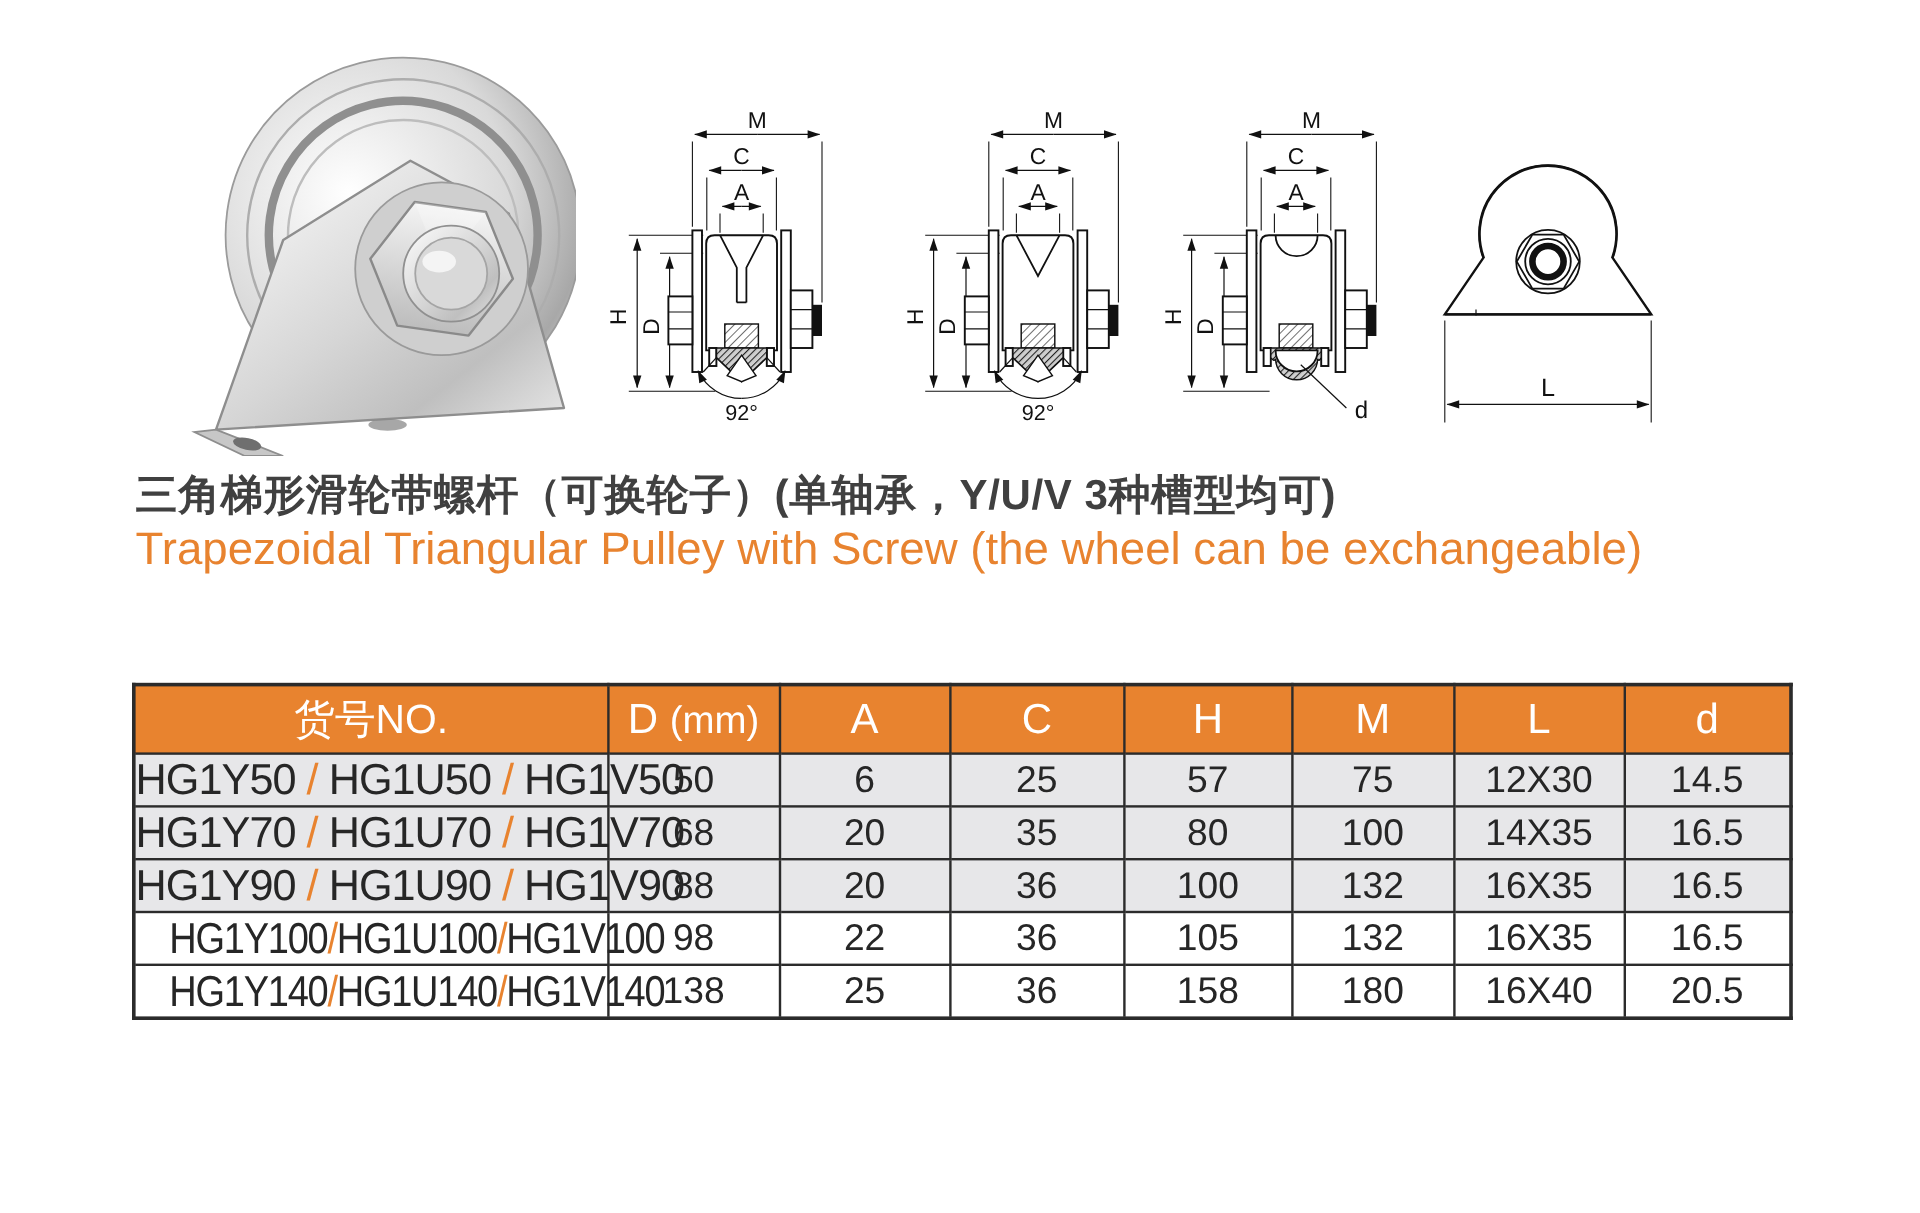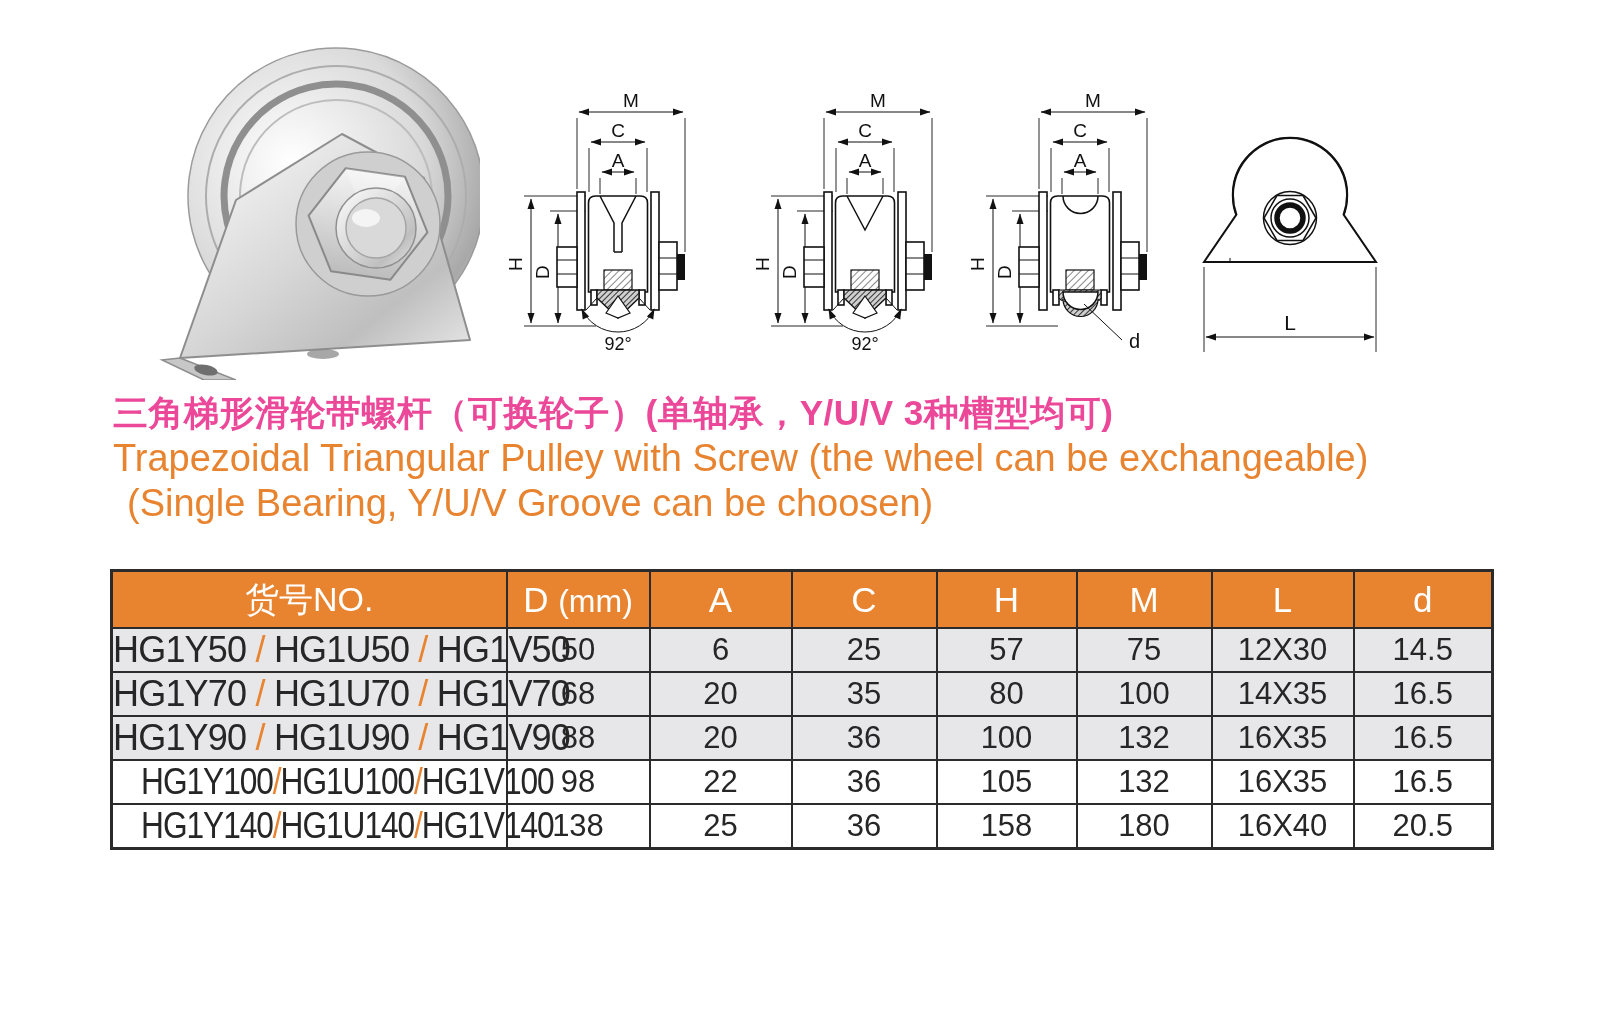--- a/index.html
+++ b/index.html
@@ -2,21 +2,21 @@
 <html><head>
 <meta charset="utf-8">
 <style>
   html,body{margin:0;padding:0;background:#fff;}
   .page{position:relative;width:1600px;height:1011px;background:#ffffff;
         font-family:"Liberation Sans",sans-serif;overflow:hidden;}
   .abs{position:absolute;}
 
   
   .title-block{left:113px;top:390px;width:1420px;}
-  .title-cn{color:#ec4899;font-size:35px;font-weight:600;line-height:46px;letter-spacing:.5px;}
+  .title-cn{color:#404040;font-size:35px;font-weight:600;line-height:46px;letter-spacing:.5px;}
   .title-en{color:#E8832F;font-size:38px;line-height:45px;font-weight:400;}
   .title-en.indent{padding-left:14px;}
 
   
   .tbl-wrap{left:110px;top:569px;border-radius:27px;}
   table.spec{border-collapse:collapse;table-layout:fixed;width:1381px;border:3px solid #2b2b2b;background:#fff;}
   .spec th{background:#E8832F;color:#ffffff;font-weight:400;font-size:35px;height:55px;
            border:2px solid #2b2b2b;text-align:center;padding:0;}
   .spec th.first{font-size:34px;}
   .spec th .unit{font-size:32px;}
@@ -215,21 +215,20 @@
       <line x1="176" y1="137" x2="176" y2="222" stroke-width="0.9"></line>
       <line x1="90" y1="207" x2="6" y2="207" stroke-width="1" marker-end="url(#mA)"></line>
       <line x1="90" y1="207" x2="174" y2="207" stroke-width="1" marker-end="url(#mA)"></line>
     </g>
     <text x="90" y="200" text-anchor="middle" font-size="21">L</text>
   </svg>
 
   <div class="abs title-block">
     <div class="title-cn">三角梯形滑轮带螺杆（可换轮子）(单轴承，Y/U/V 3种槽型均可)</div>
     <div class="title-en">Trapezoidal Triangular Pulley with Screw (the wheel can be exchangeable)</div>
-    <div class="title-en indent">(Single Bearing, Y/U/V Groove can be choosen)</div>
   </div>
 
   <div class="abs tbl-wrap">
     <table class="spec">
       <colgroup>
         <col style="width:395px">
           <col style="width:143px">
           <col style="width:142px">
           <col style="width:145px">
         <col style="width:140px">

